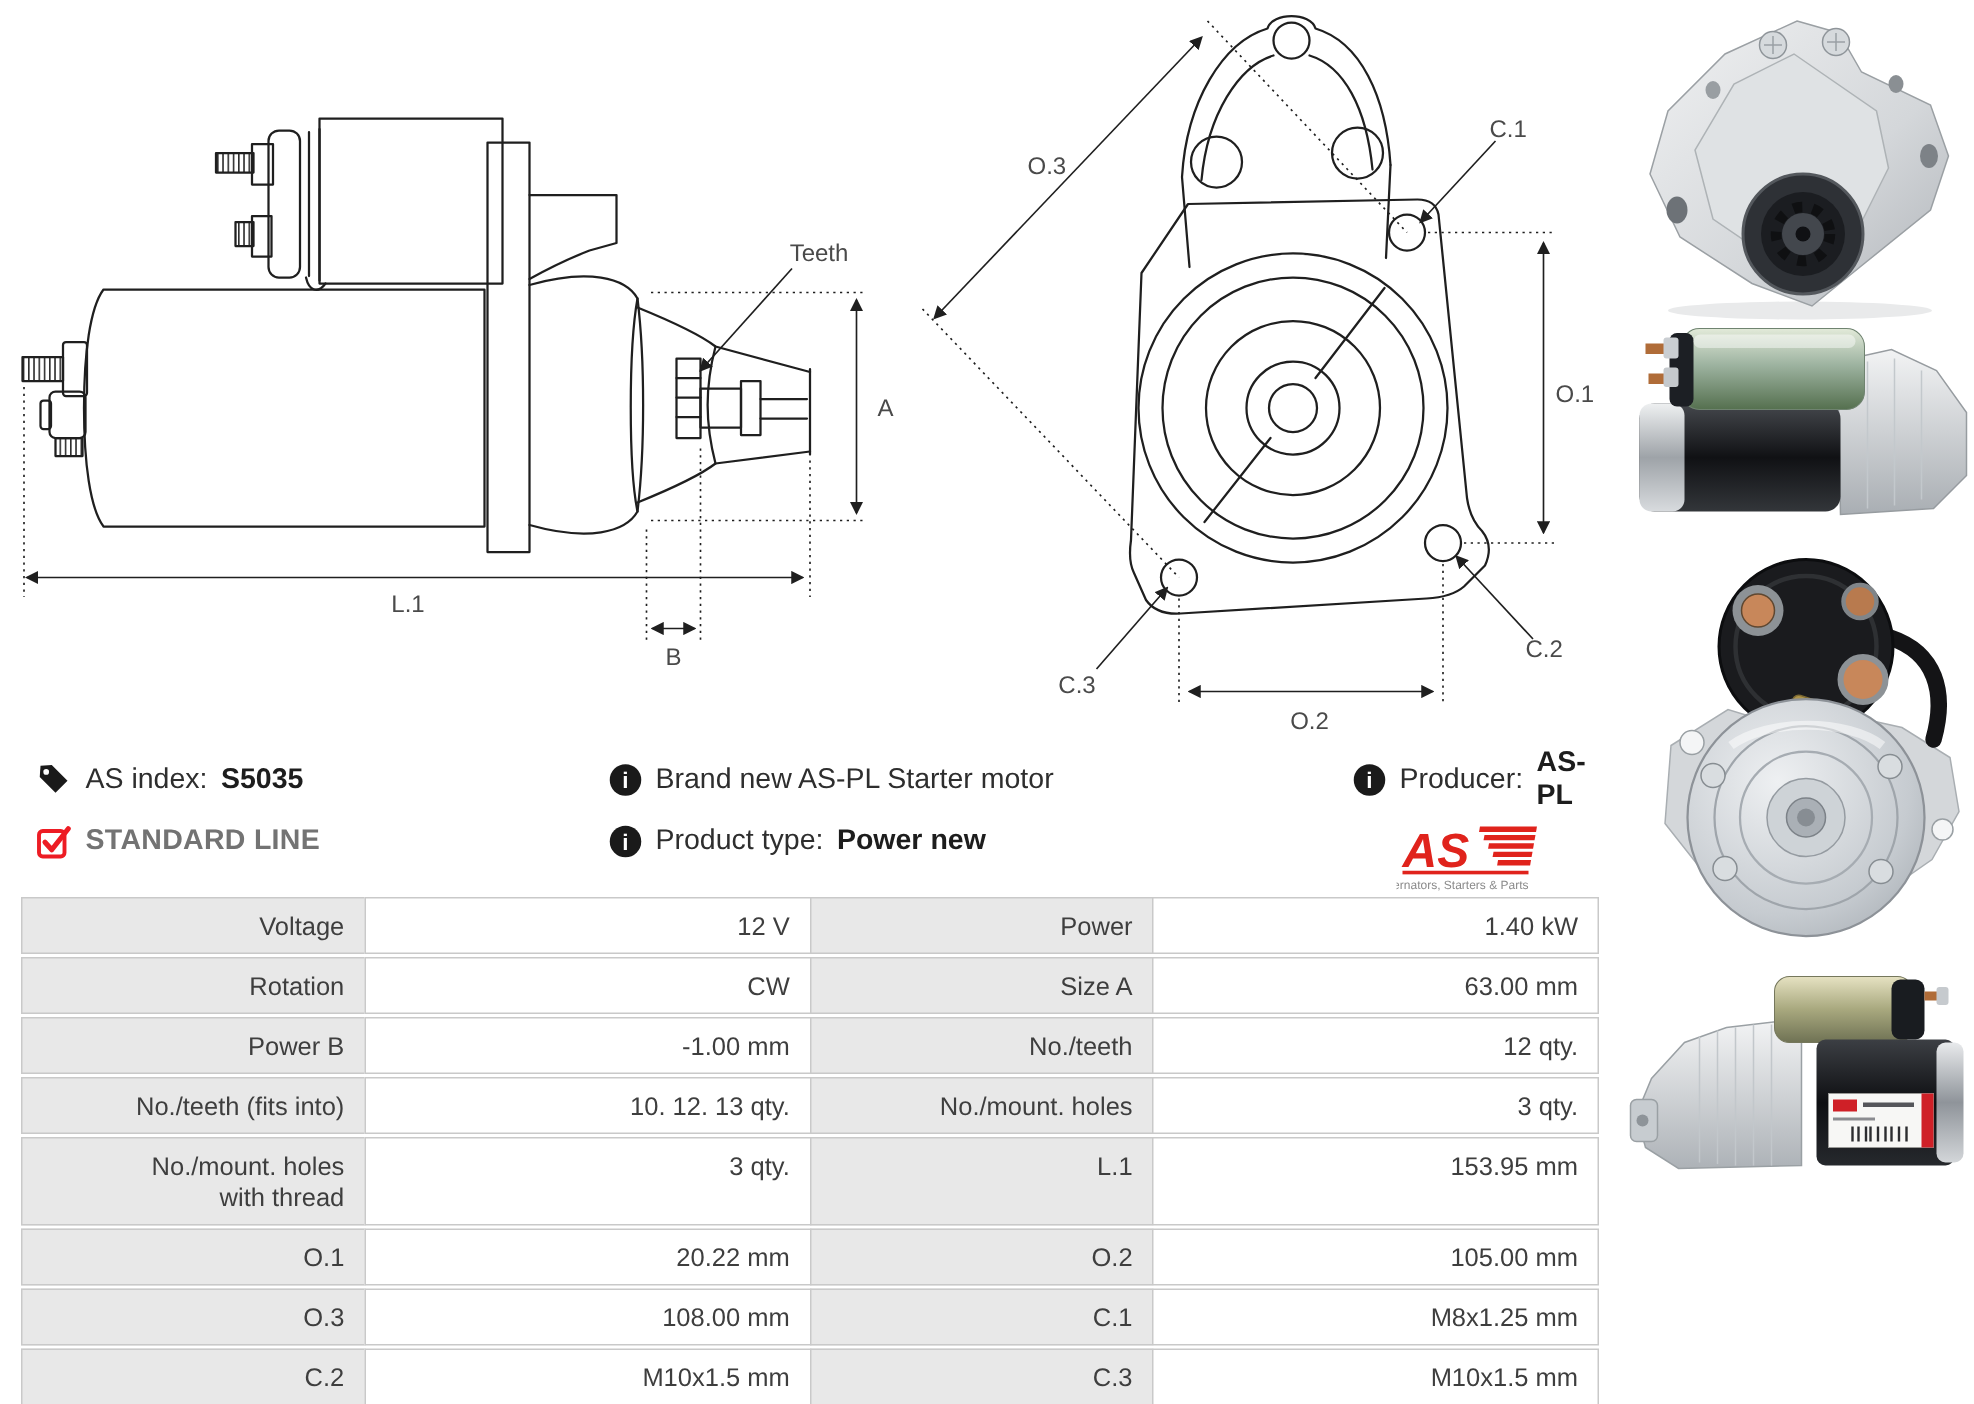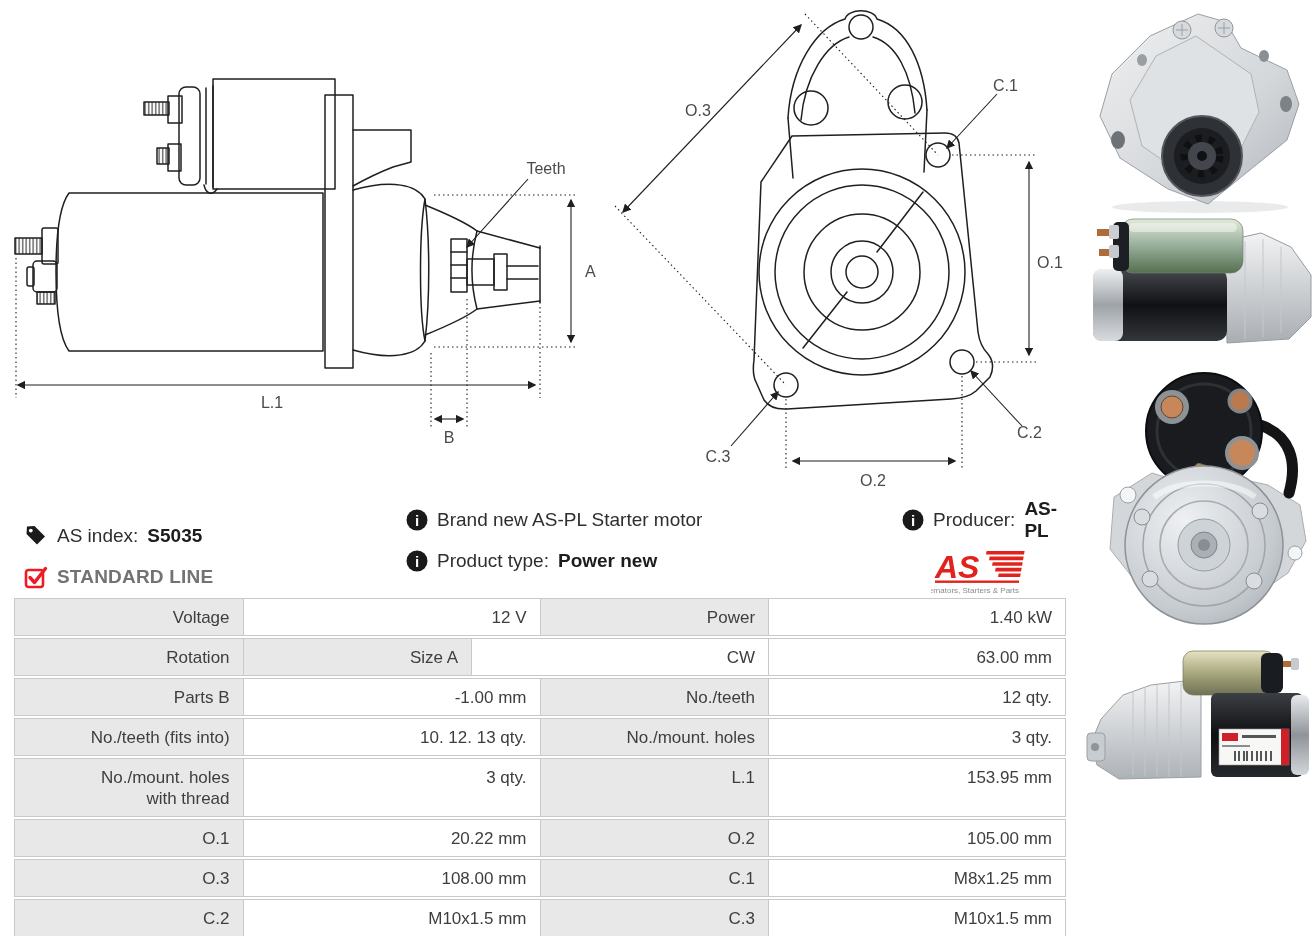--- a/index.html
+++ b/index.html
@@ -269,21 +269,21 @@
     <g>
       <rect x="134" y="84" width="70" height="36" fill="#f7f7f5" stroke="#9b9b98" stroke-width="0.6"></rect>
       <rect x="196" y="84" width="8" height="36" fill="#cf2027"></rect>
       <rect x="137" y="88" width="16" height="8" fill="#cf2027"></rect>
       <rect x="157" y="90" width="34" height="3" fill="#55565a"></rect>
       <rect x="137" y="100" width="28" height="2" fill="#8b8c90"></rect>
       <path d="M150,106 V116 M154,106 V116 M159,106 V116 M162,106 V116 M167,106 V116 M172,106 V116 M176,106 V116 M181,106 V116 M186,106 V116" stroke="#2c2d30" stroke-width="1.6"></path>
     </g>
   </svg>
 
-  <div class="info-col" style="left:24px;top:522px">
+  <div class="info-col" style="left:24px;top:506px">
     <div class="info-row">
       <span class="icn">
         <svg width="24" height="24" viewBox="0 0 24 24">
           <path d="M10.5,2 L21,12.5 L13,20.5 L2.5,10 L3,2.5 Z" fill="#1a1a1a"></path>
           <circle cx="6.8" cy="6.6" r="1.9" fill="#ffffff"></circle>
         </svg>
       </span>
       <span>AS index:</span>
       <span class="b">S5035</span>
     </div>
@@ -349,26 +349,26 @@
 
   <div id="spec-table">
     <div class="trow">
       <div class="cell cl">Voltage</div>
       <div class="cell cv">12 V</div>
       <div class="cell cl">Power</div>
       <div class="cell cv">1.40 kW</div>
     </div>
     <div class="trow">
       <div class="cell cl">Rotation</div>
+      <div class="cell cv">CW</div>
       <div class="cell cl">Size A</div>
-      <div class="cell cv">CW</div>
       <div class="cell cv">63.00 mm</div>
     </div>
     <div class="trow">
-      <div class="cell cl">Parts B</div>
+      <div class="cell cl">Power B</div>
       <div class="cell cv">-1.00 mm</div>
       <div class="cell cl">No./teeth</div>
       <div class="cell cv">12 qty.</div>
     </div>
     <div class="trow">
       <div class="cell cl">No./teeth (fits into)</div>
       <div class="cell cv">10. 12. 13 qty.</div>
       <div class="cell cl">No./mount. holes</div>
       <div class="cell cv">3 qty.</div>
     </div>

